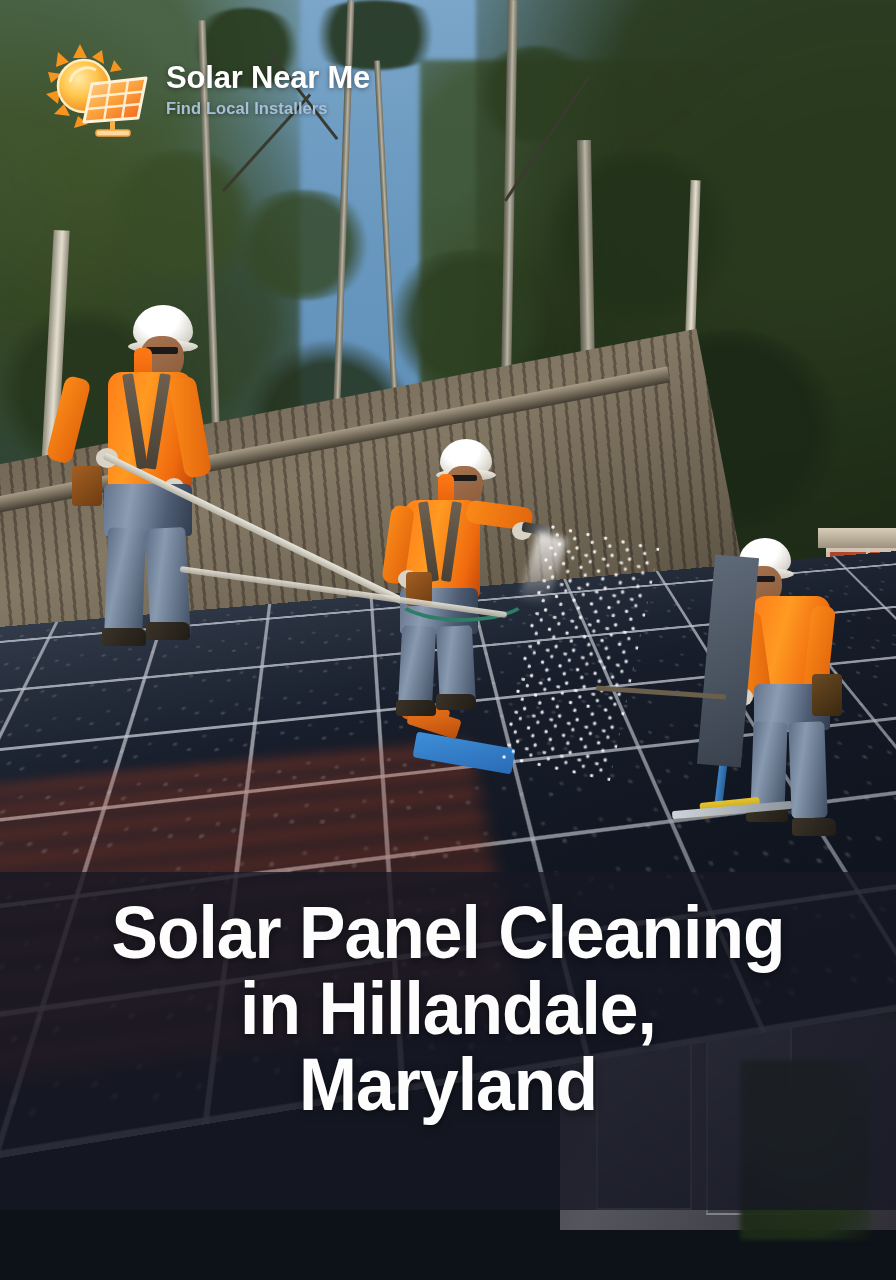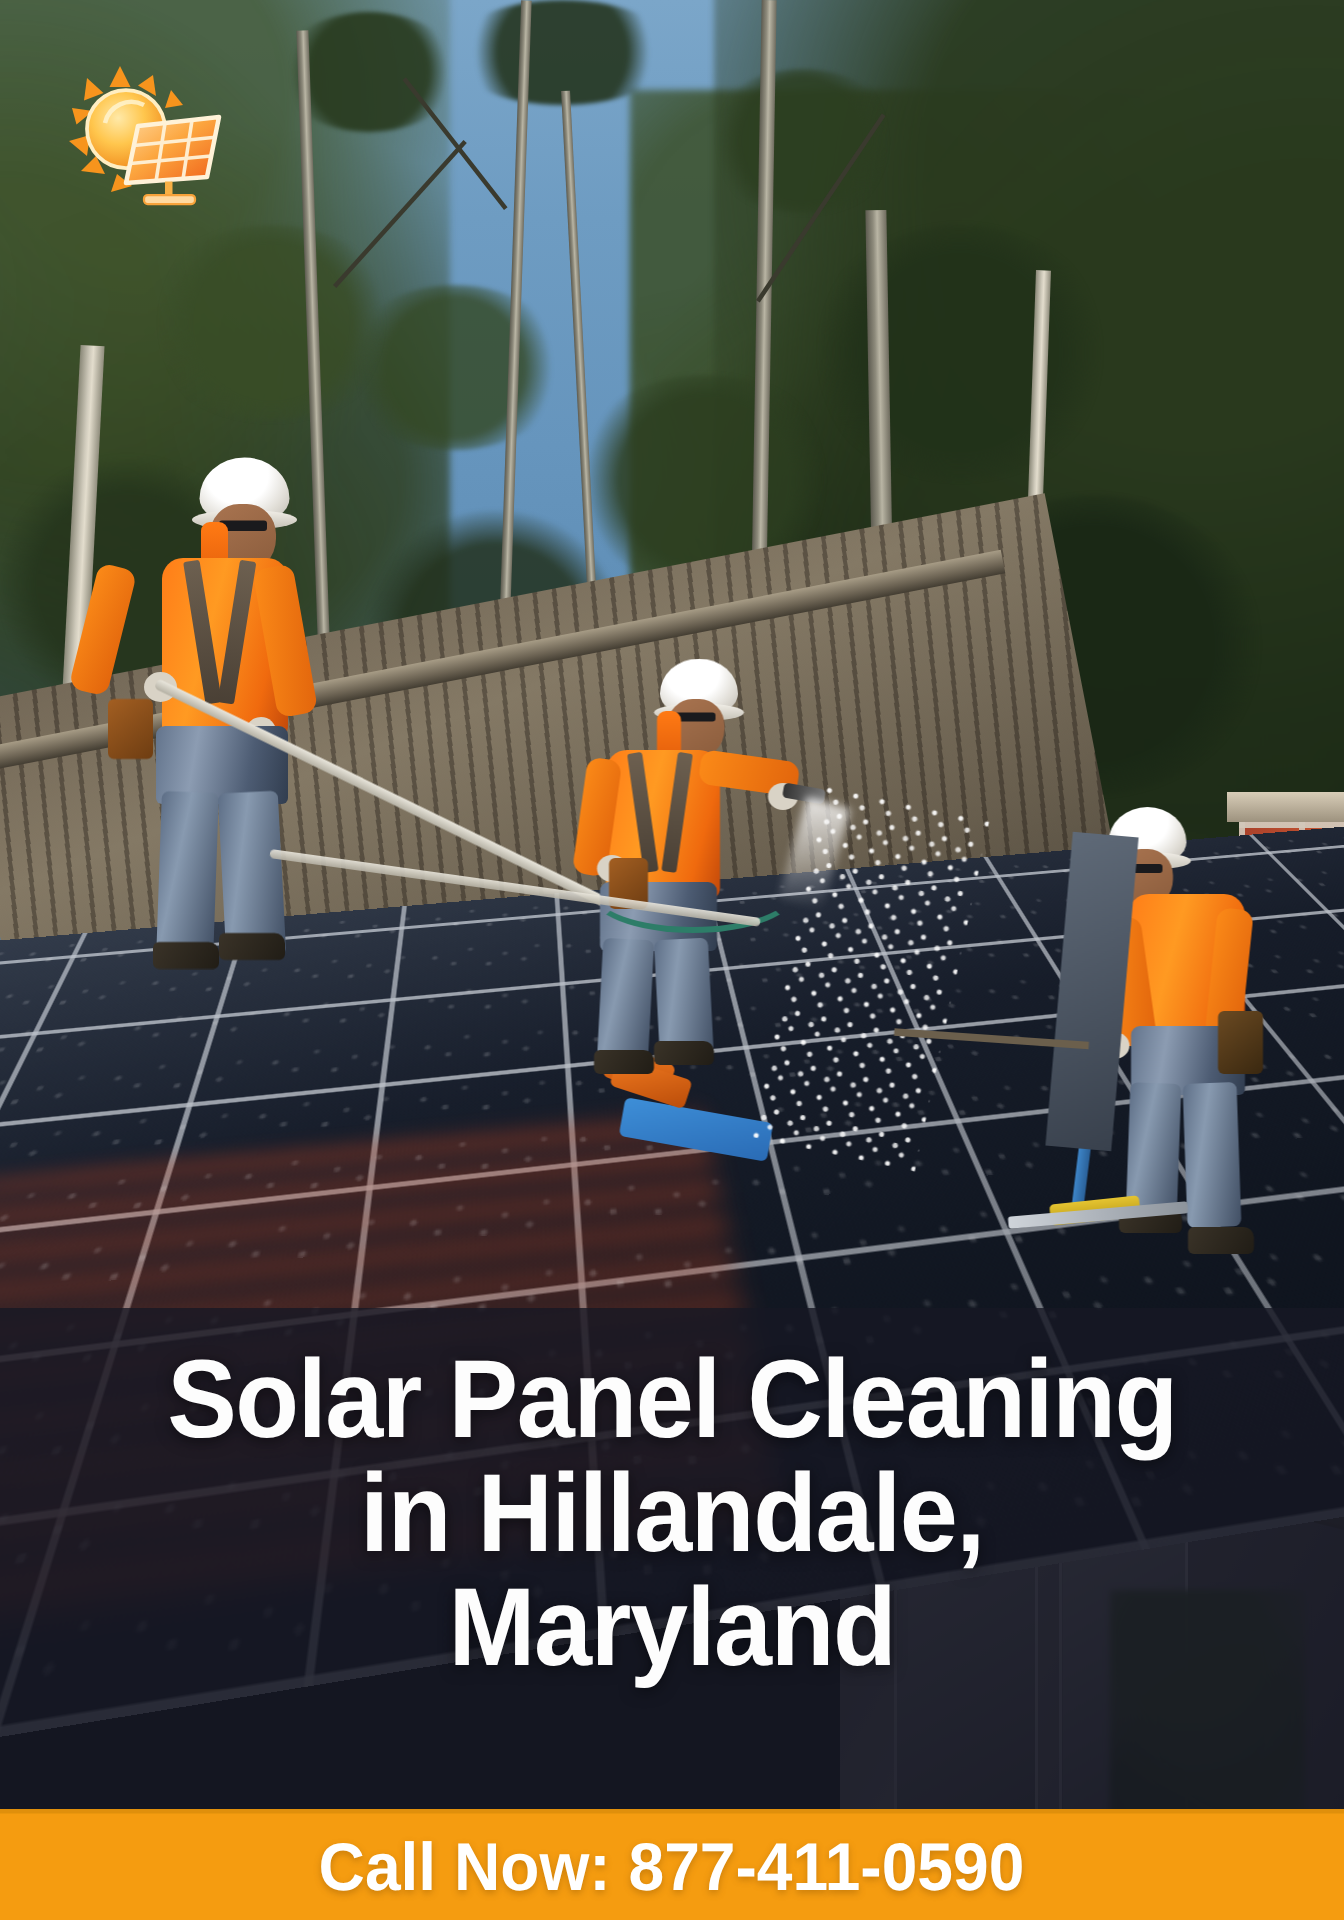--- a/index.html
+++ b/index.html
@@ -479,26 +479,27 @@
             <line x1="84" y1="38.2" x2="78" y2="77.5"></line>
             <line x1="45.4" y1="55" x2="99.4" y2="49.5"></line>
             <line x1="43" y1="67" x2="96.6" y2="62"></line>
           </g>
 
           <rect x="66" y="79" width="5" height="10" fill="#f7b045"></rect>
           <rect x="52" y="88" width="34" height="6" rx="2.5" fill="#ffd9a0" stroke="#f7a23a" stroke-width="1.5"></rect>
         </g>
       </svg>
     </div>
+    <div class="logo-text">
+      <div class="brand-name">Solar Near Me</div>
+      <div class="brand-tagline">Find Local Installers</div>
+    </div>
   </div>
 
   <div class="overlay-band"></div>
   <h1 class="headline">
     <span>Solar Panel Cleaning</span><br>
     <span>in Hillandale,</span><br>
     <span>Maryland</span>
   </h1>
 
-  <div class="cta-bar">
-    <span class="cta-text">Call Now: 877-411-0590</span>
-  </div>
 
 </div>
 
 </body></html>

